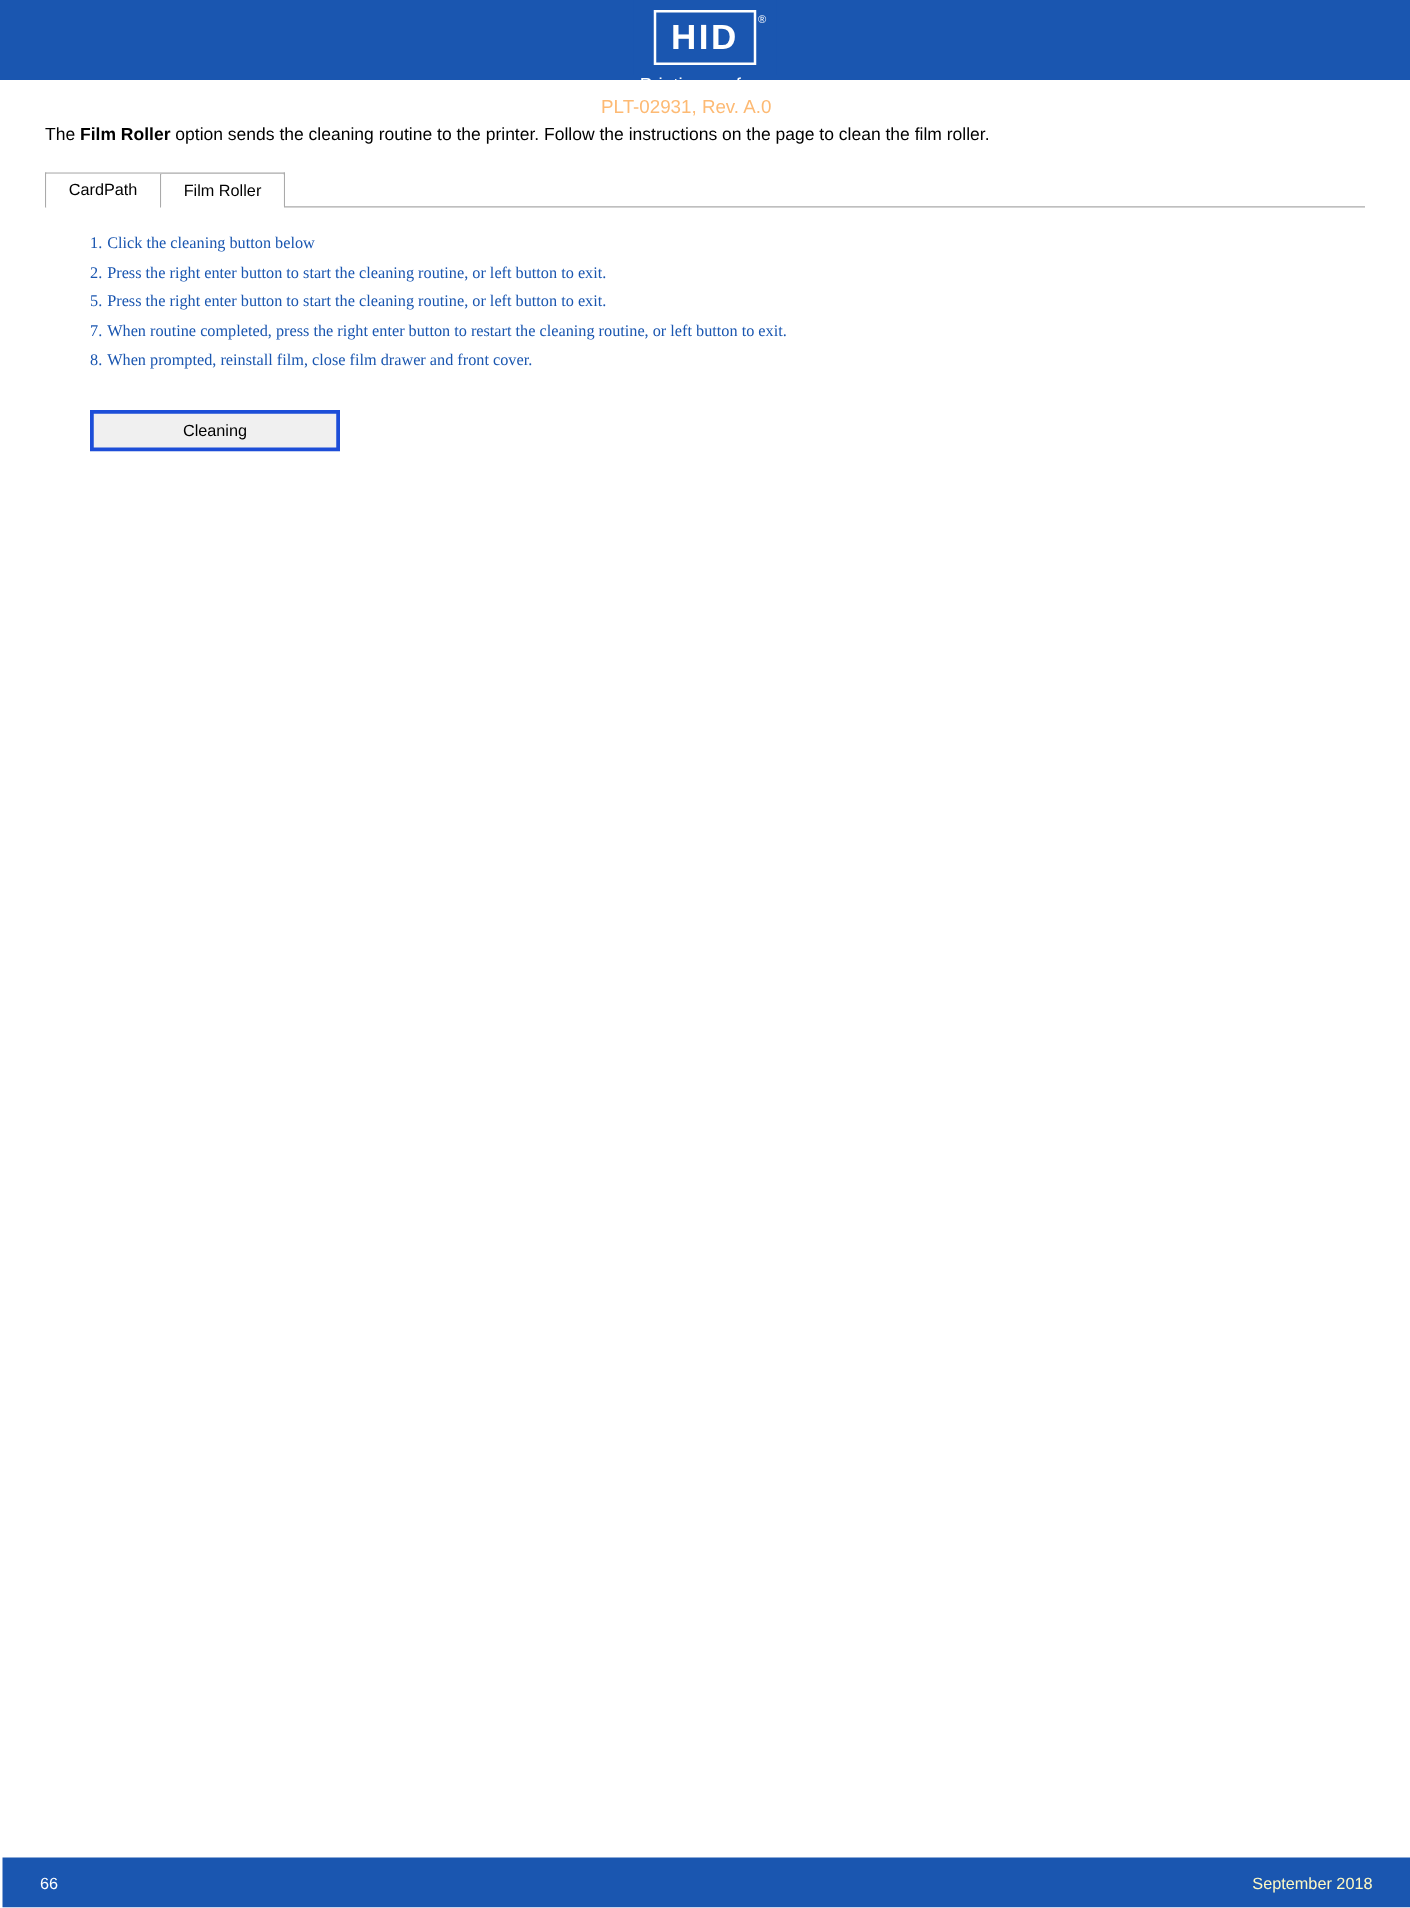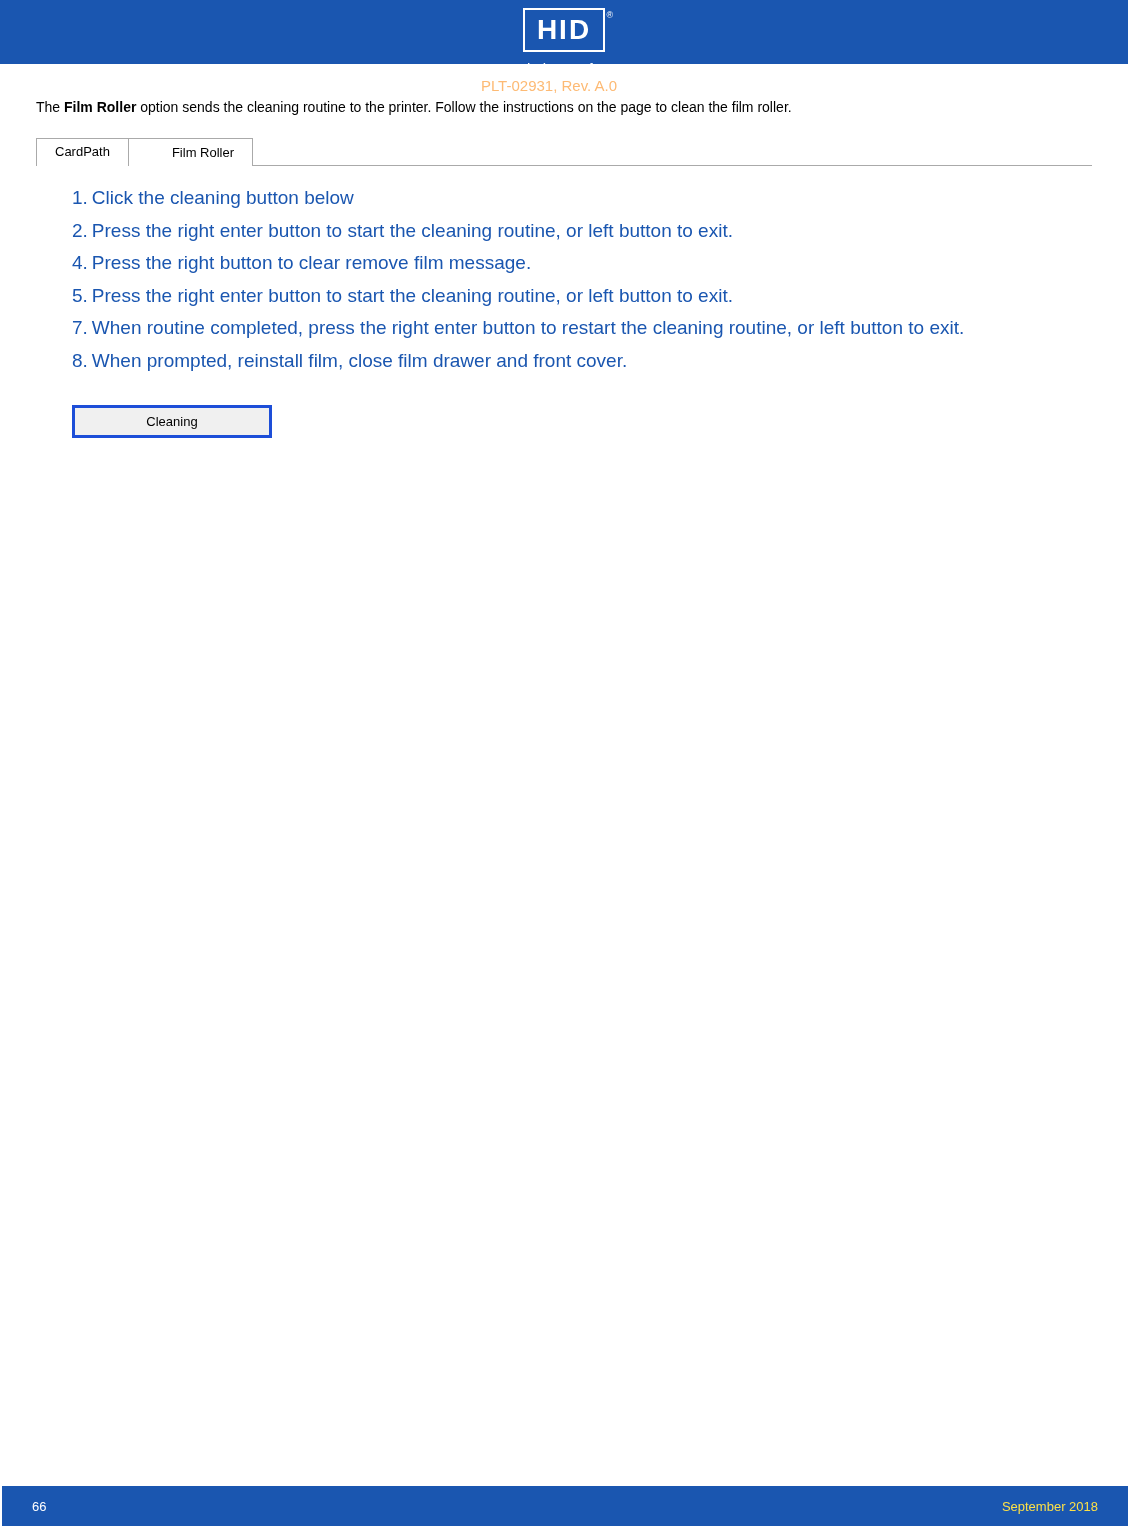--- a/index.html
+++ b/index.html
@@ -77,21 +77,20 @@
     .intro-text strong {
       font-weight: bold;
     }
 
     
     .tabs-container {
       border: 1px solid #aaa;
       border-bottom: none;
       display: inline-flex;
       margin-bottom: 0;
-      gap: 25px;
     }
     .tab {
       padding: 5px 18px;
       font-size: 13px;
       cursor: pointer;
       background: #fff;
       border-right: 1px solid #aaa;
       color: #000;
     }
     .tab:last-child {
@@ -102,24 +101,25 @@
       font-weight: normal;
     }
 
     
     .instructions {
       margin: 18px 0 30px 36px;
       list-style: none;
       padding: 0;
     }
     .instructions li {
-      font-size: 19px;
+      font-size: 13px;
       margin-bottom: 4px;
       color: #1a56b0;
       line-height: 1.5;
+      font-family: Liberation Serif, serif;
     }
     .instructions li span.num {
       color: #1a56b0;
       margin-right: 4px;
     }
 
     
     .cleaning-btn-wrap {
       margin-left: 36px;
       margin-top: 30px;
@@ -146,21 +146,21 @@
       display: flex;
       align-items: center;
       justify-content: space-between;
       padding: 0 30px;
     }
     .footer-page {
       color: #fff;
       font-size: 13px;
     }
     .footer-date {
-      color: #fde047;
+      color: #fef9c3;
       font-size: 13px;
     }
   </style>
 </head>
 <body>
 
 <div class="header">
   <div class="header-logo">
     <div style="position:relative; display:inline-block;">
       <div class="logo-box">
@@ -190,23 +190,20 @@
   </div>
 
   <ol class="instructions">
     <li>
       <span class="num">1.</span><span>Click the cleaning button below</span>
     </li>
     <li>
       <span class="num">2.</span><span>Press the right enter button to start the cleaning routine, or left button to exit.</span>
     </li>
     <li>
-      <span class="num">4.</span><span>Press the right button to clear remove film message.</span>
-    </li>
-    <li>
       <span class="num">5.</span><span>Press the right enter button to start the cleaning routine, or left button to exit.</span>
     </li>
     <li>
       <span class="num">7.</span><span>When routine completed, press the right enter button to restart the cleaning routine, or left button to exit.</span>
     </li>
     <li>
       <span class="num">8.</span><span>When prompted, reinstall film, close film drawer and front cover.</span>
     </li>
   </ol>
 

